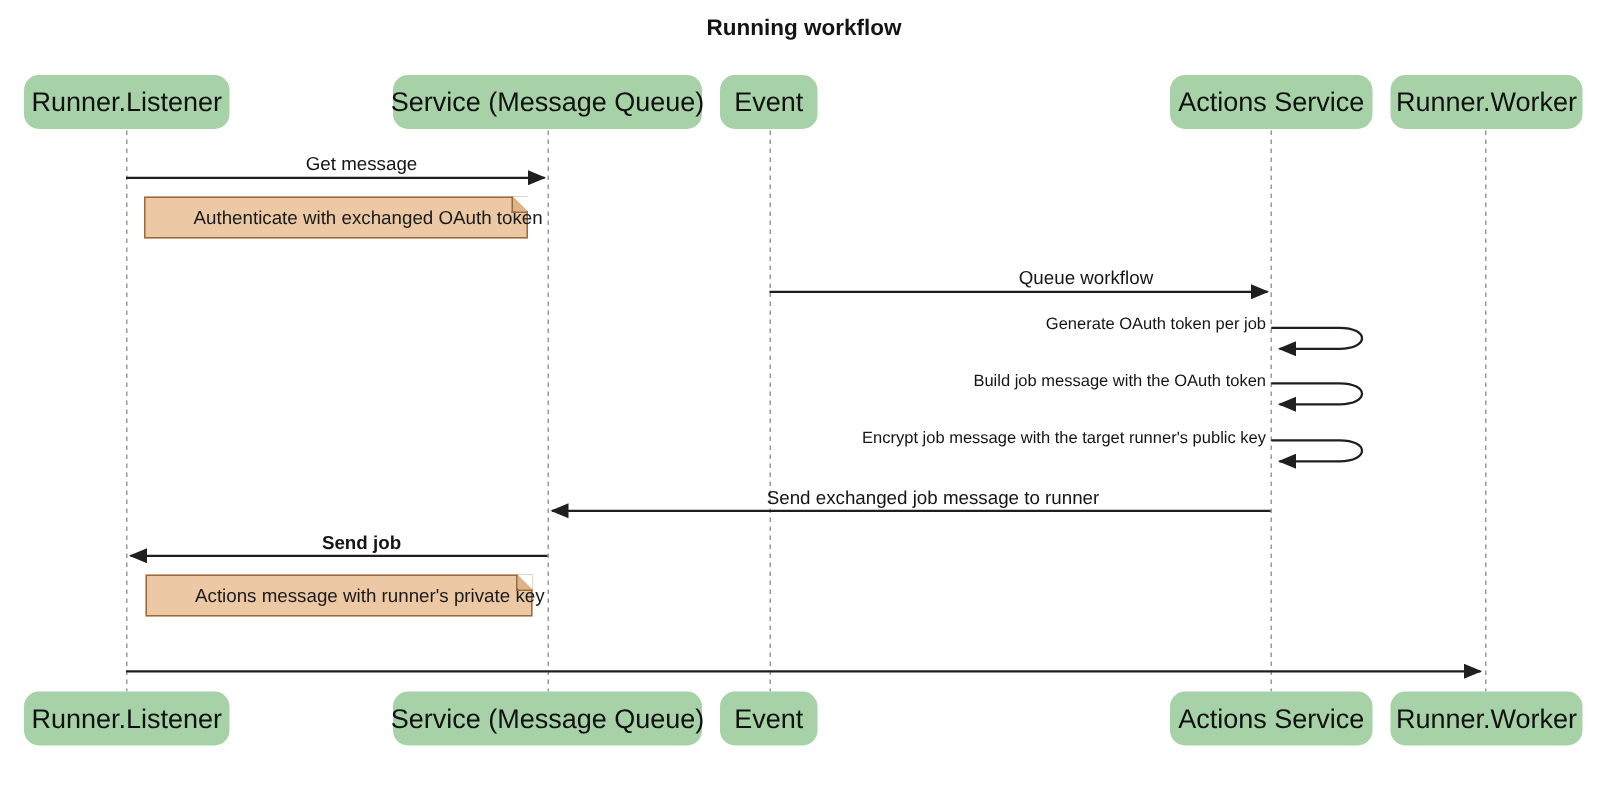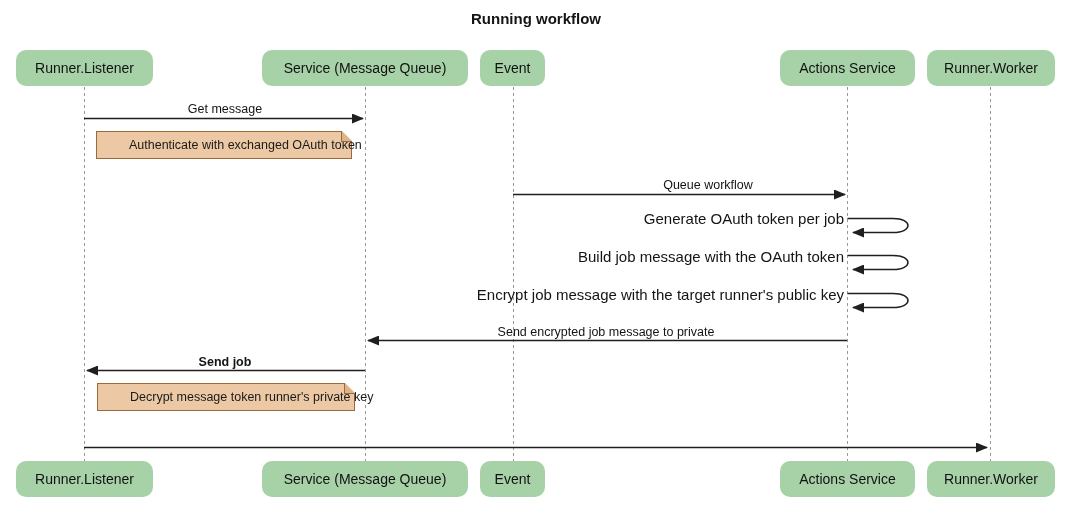--- a/index.html
+++ b/index.html
@@ -40,34 +40,35 @@
     color: var(--text);
   }
   .actor {
     position: absolute;
     height: 36px;
     background: var(--actor-fill);
     border-radius: 10px;
     display: flex;
     align-items: center;
     justify-content: center;
-    font-size: 14px;
+    font-size: 18px;
     color: #111;
     white-space: nowrap;
   }
   .msg-label {
     position: absolute;
     font-size: 12.5px;
     white-space: nowrap;
     transform: translateX(-50%);
     color: var(--text);
+    margin-left: 16px;
   }
   .self-label {
     position: absolute;
-    font-size: 15px;
+    font-size: 11px;
     white-space: nowrap;
     text-align: left;
     color: var(--text);
   }
   .note {
     position: absolute;
     height: 28px;
     background: var(--note-fill);
     border: 1px solid var(--note-border);
     display: flex;
@@ -120,30 +121,30 @@
   <div class="actor" style="left:262px; top:50px; width:206px;">Service (Message Queue)</div>
   <div class="actor" style="left:480px; top:50px; width:65px;">Event</div>
   <div class="actor" style="left:780px; top:50px; width:135px;">Actions Service</div>
   <div class="actor" style="left:927px; top:50px; width:128px;">Runner.Worker</div>
 
   <div class="msg-label" style="left:225px; top:102px;">Get message</div>
   <div class="msg-label" style="left:708px; top:178px;">Queue workflow</div>
   <div class="self-label" style="right:228px; top:210px;">Generate OAuth token per job</div>
   <div class="self-label" style="right:228px; top:248px;">Build job message with the OAuth token</div>
   <div class="self-label" style="right:228px; top:286px;">Encrypt job message with the target runner's public key</div>
-  <div class="msg-label" style="left:606px; top:325px;">Send encrypted job message to private</div>
+  <div class="msg-label" style="left:606px; top:325px;">Send exchanged job message to runner</div>
   <div class="msg-label" style="left:225px; top:355px;font-weight:bold;">Send job</div>
 
   <div class="note" style="left:96px; top:131px; width:256px;">
     <span class="fold"></span>
     <span>Authenticate with exchanged OAuth token</span>
   </div>
   <div class="note" style="left:97px; top:383px; width:258px;">
     <span class="fold"></span>
-    <span>Decrypt message token runner's private key</span>
+    <span>Actions message with runner's private key</span>
   </div>
 
   <div class="actor" style="left:16px;  top:461px; width:137px;">Runner.Listener</div>
   <div class="actor" style="left:262px; top:461px; width:206px;">Service (Message Queue)</div>
   <div class="actor" style="left:480px; top:461px; width:65px;">Event</div>
   <div class="actor" style="left:780px; top:461px; width:135px;">Actions Service</div>
   <div class="actor" style="left:927px; top:461px; width:128px;">Runner.Worker</div>
 
 </div>
 

